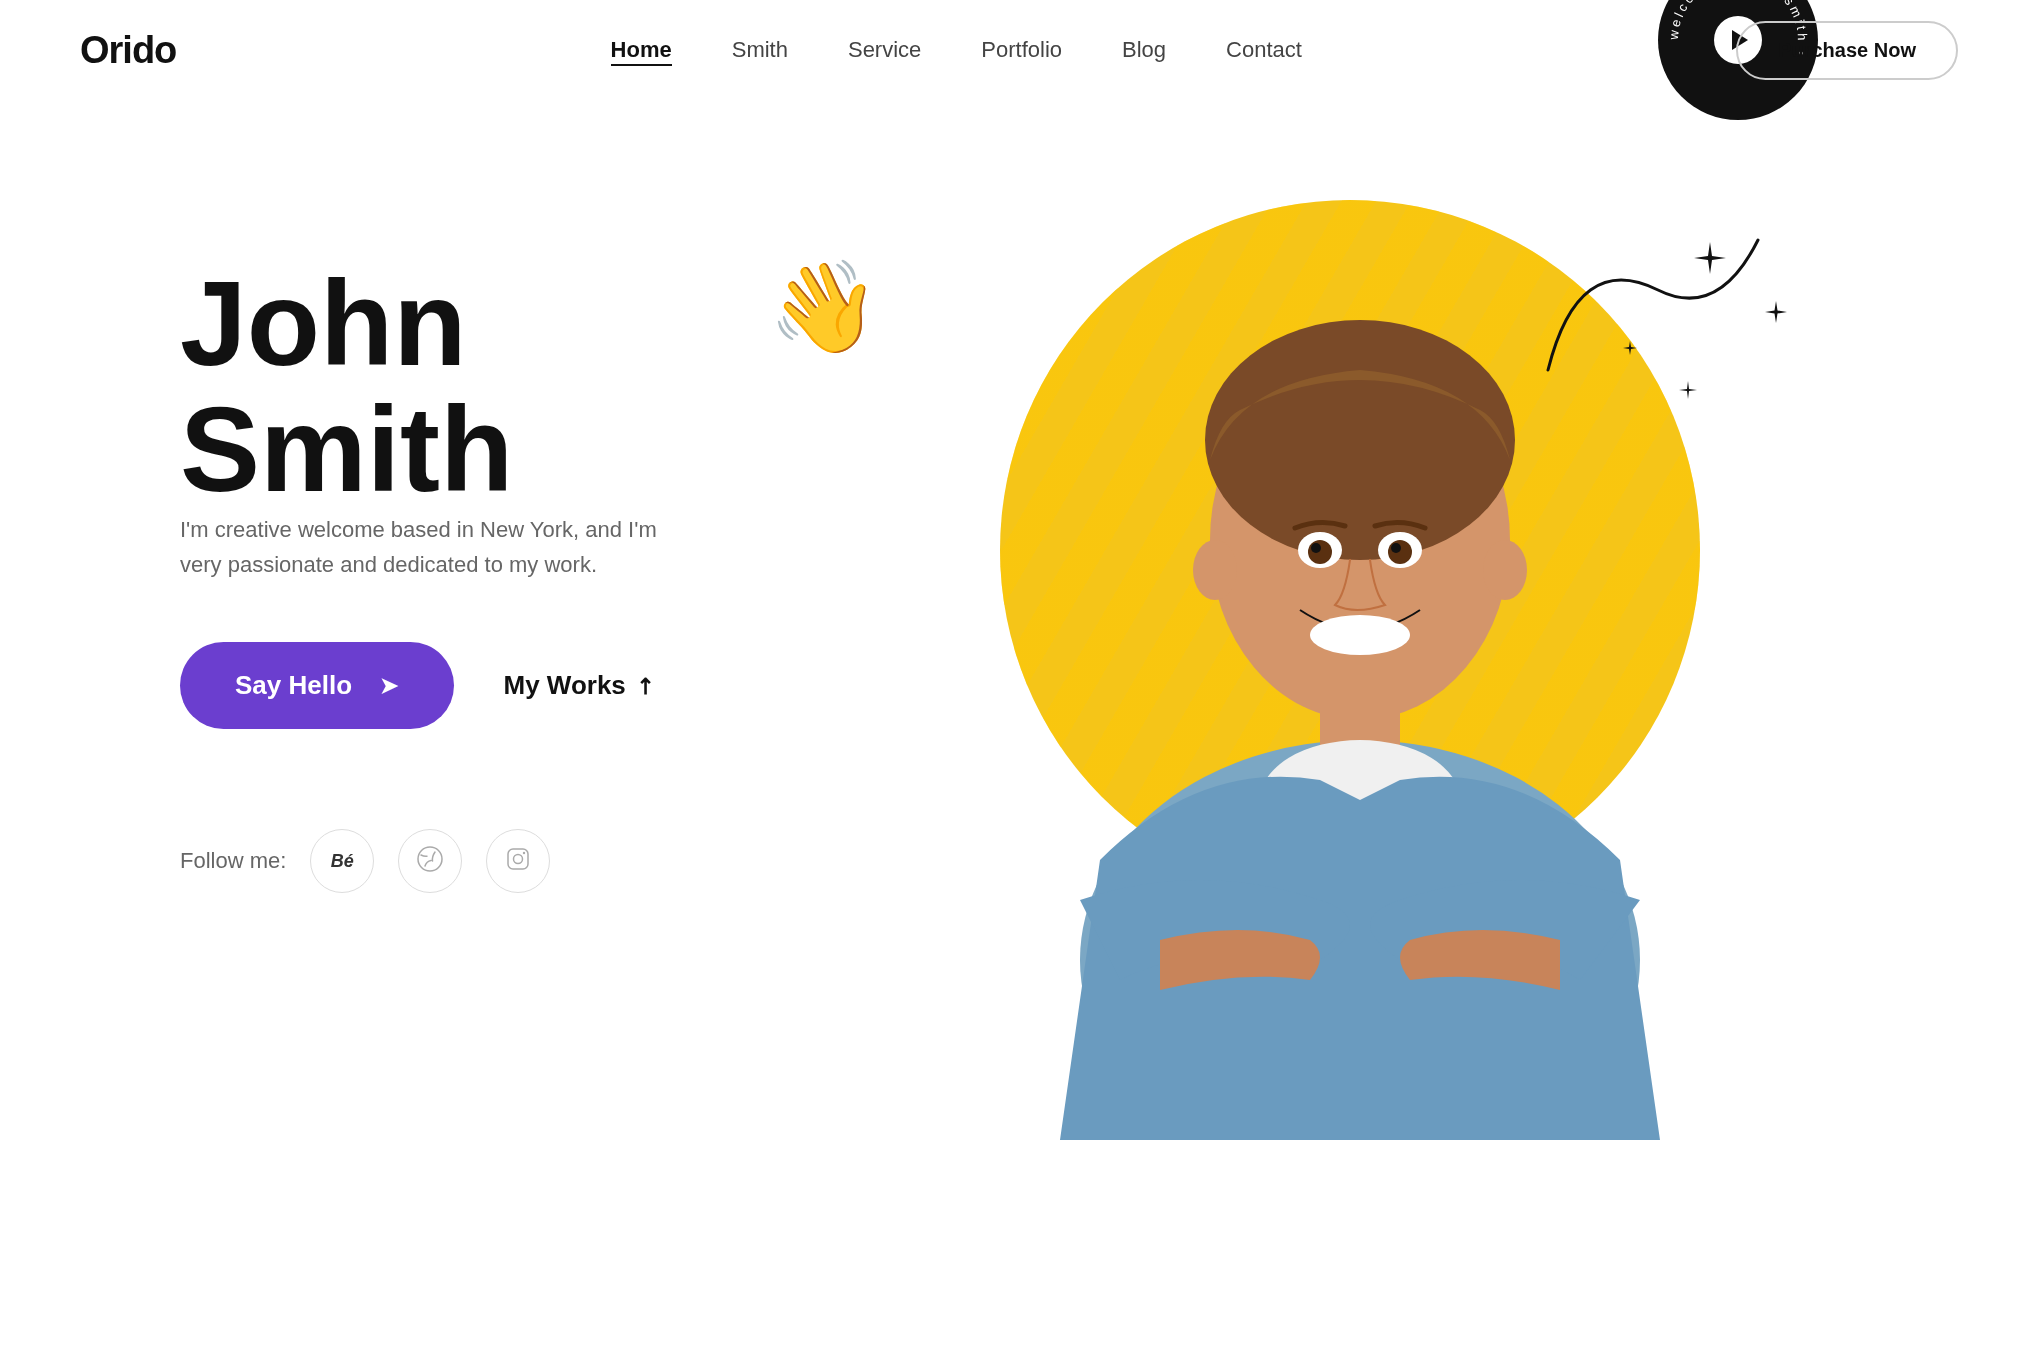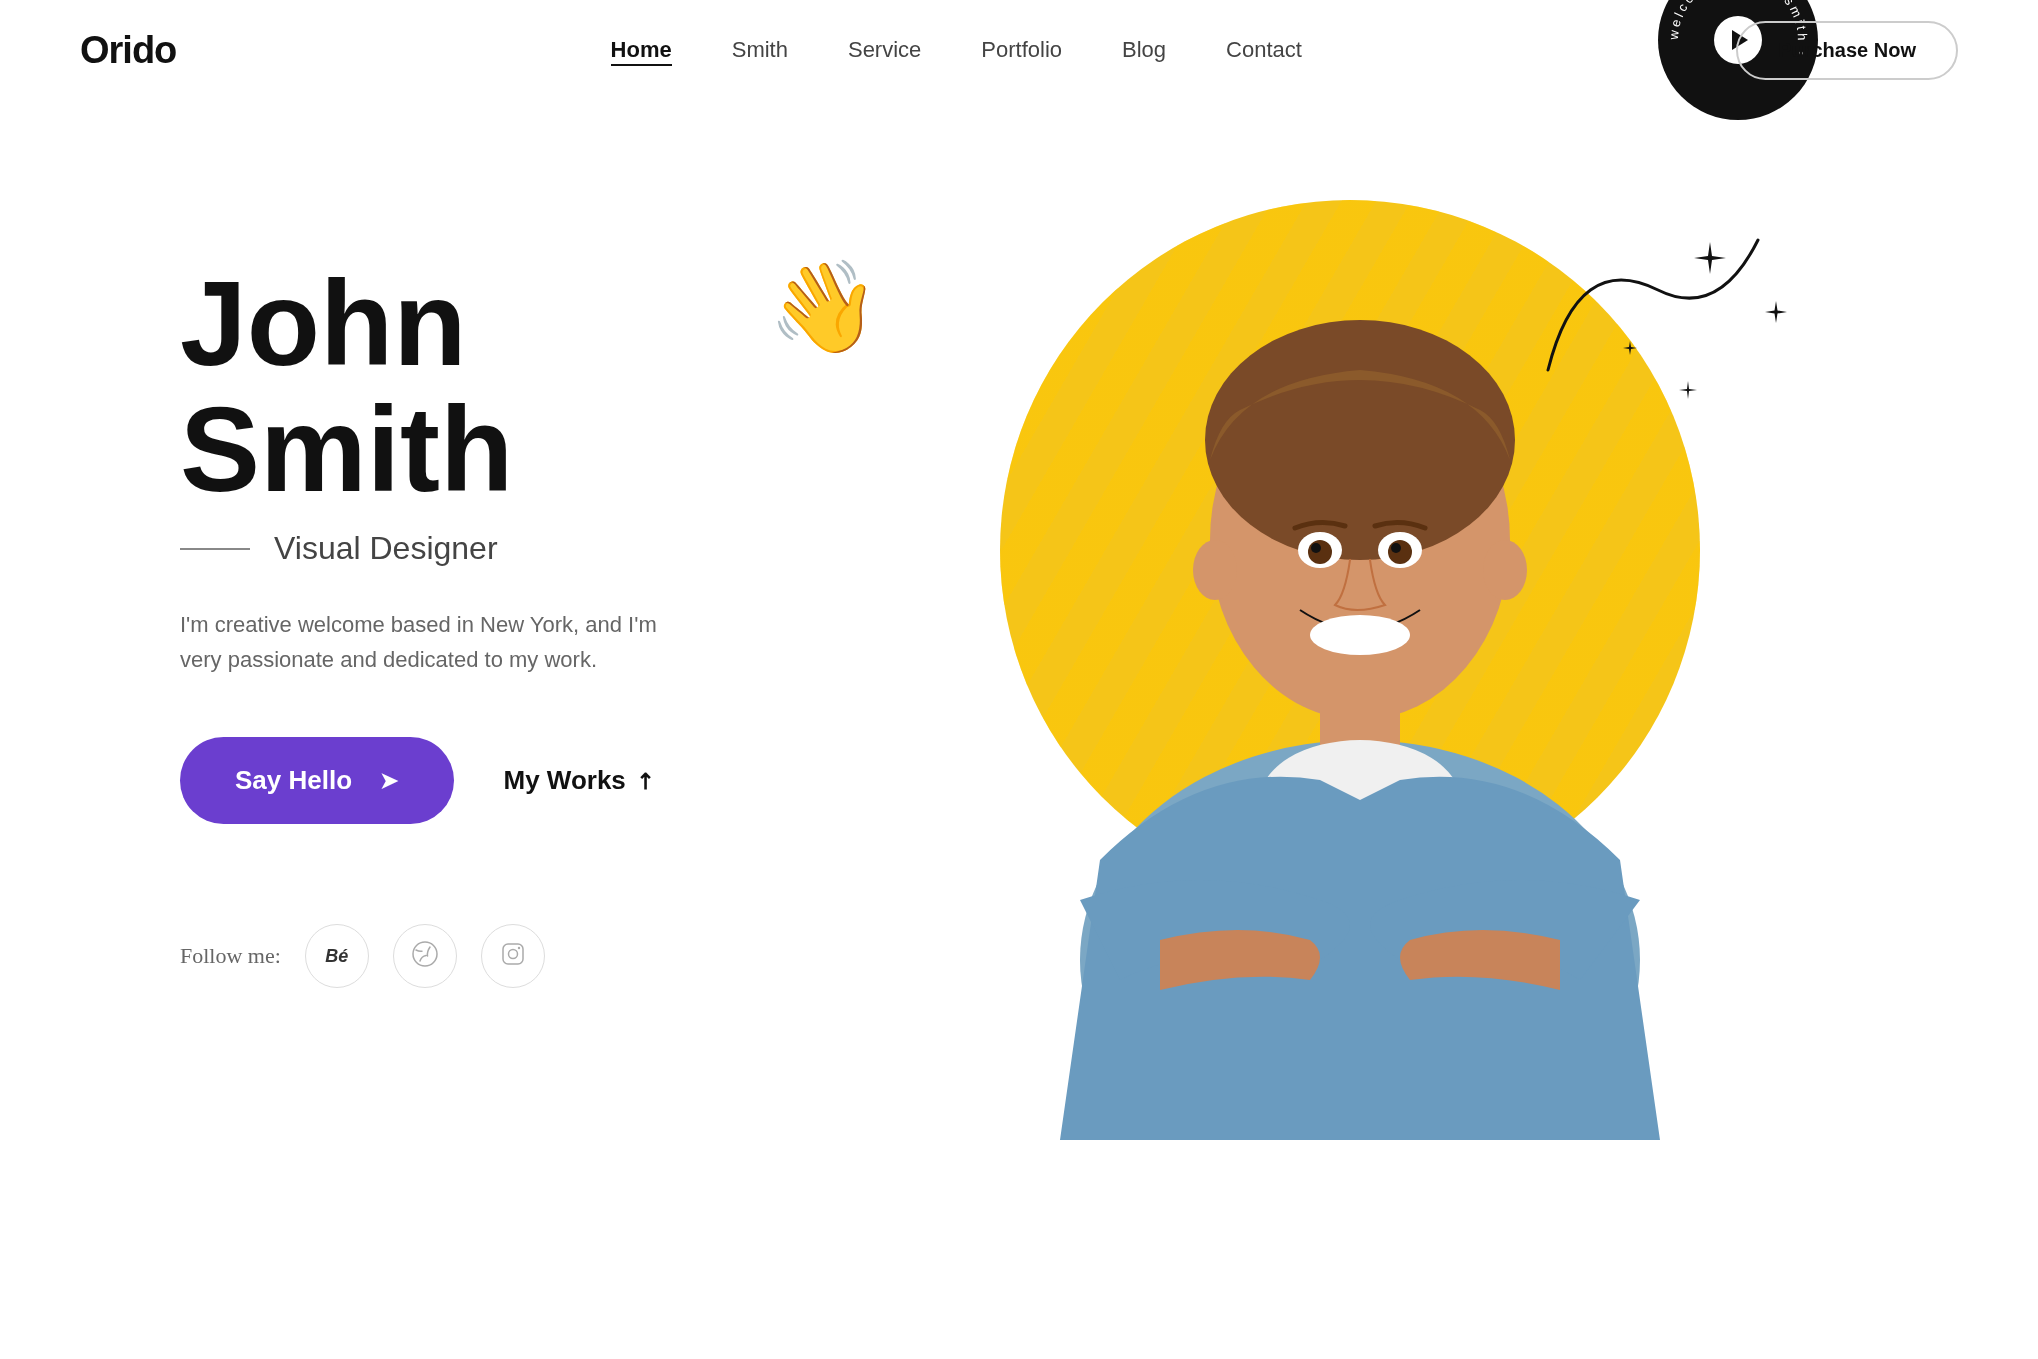--- a/index.html
+++ b/index.html
@@ -145,21 +145,20 @@
       display: inline-block;
     }
     .follow-row {
       display: flex;
       align-items: center;
       gap: 24px;
     }
     .follow-label {
       font-size: 22px;
       color: #666;
-      font-family: Liberation Serif, serif;
     }
     .social-btn {
       width: 64px;
       height: 64px;
       border-radius: 50%;
       border: 1.5px solid #ddd;
       background: #fff;
       display: flex;
       align-items: center;
       justify-content: center;
@@ -303,24 +302,20 @@
 </nav>
 
 <section class="hero">
 
   <div class="hero-left">
     <div class="hero-name">
       <span>John Smith</span>
       <span class="wave-emoji">👋</span>
     </div>
 
-    <div class="hero-title-row">
-      <span class="hero-title-line"></span>
-      <span class="hero-title">Visual Designer</span>
-    </div>
 
     <p class="hero-description">I'm creative welcome based in New York, and I'm very passionate and dedicated to my work.</p>
 
     <div class="hero-buttons">
       <button class="btn-say-hello">
         <span>Say Hello</span>
         <span class="send-icon">➤</span>
       </button>
       <button class="btn-my-works">
         <span>My Works</span>

